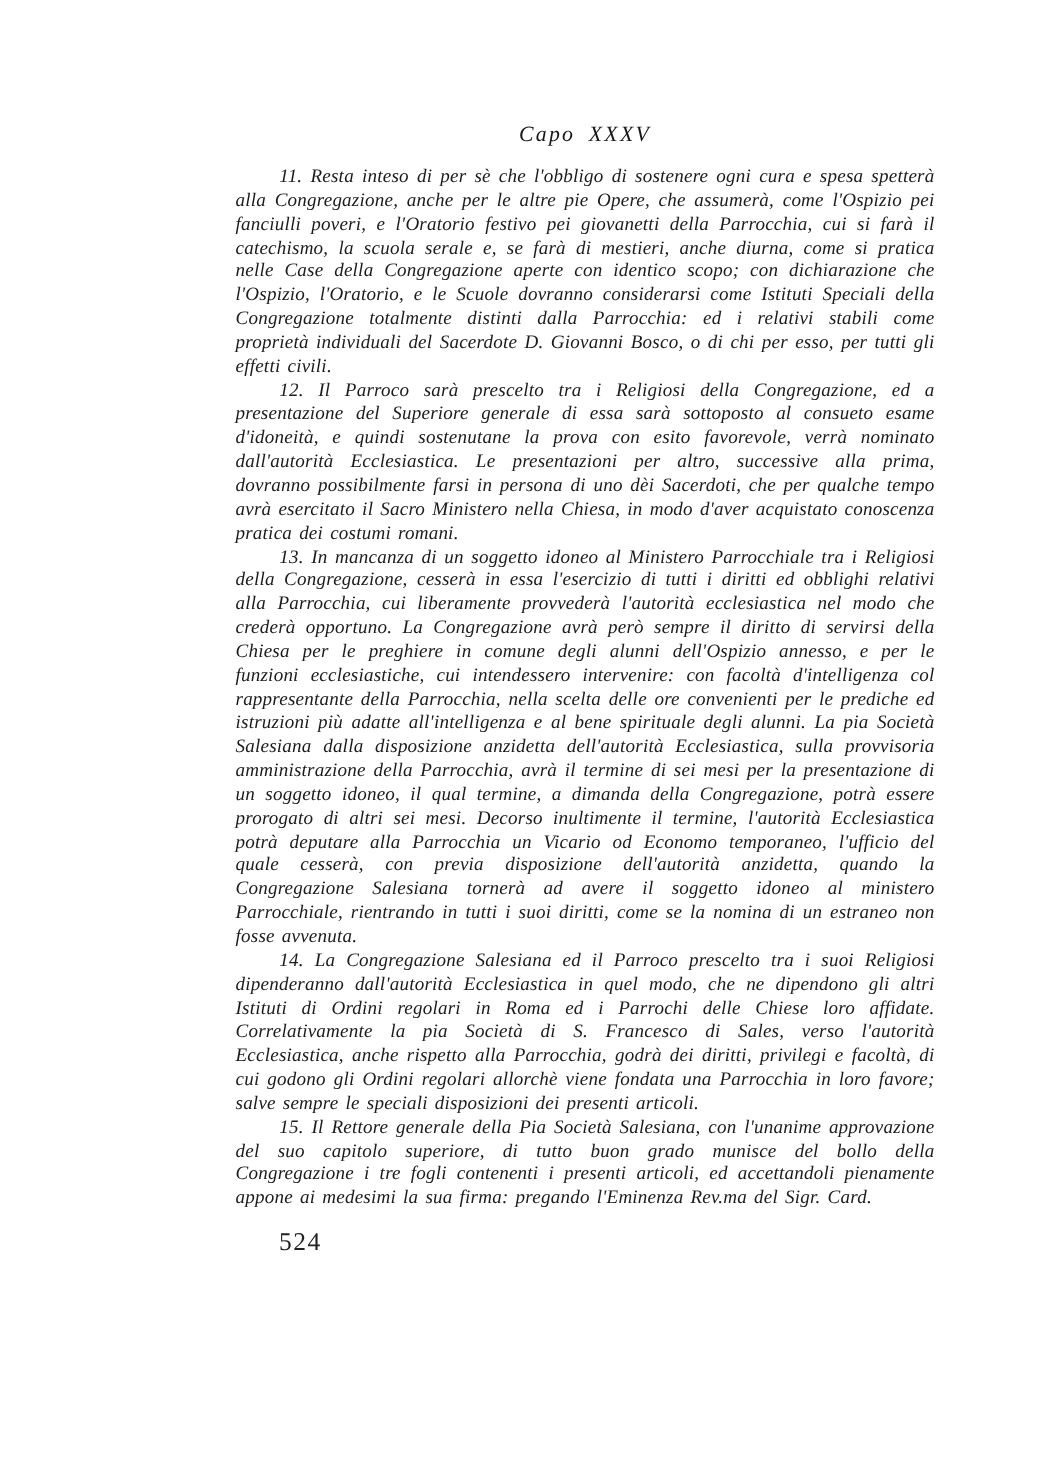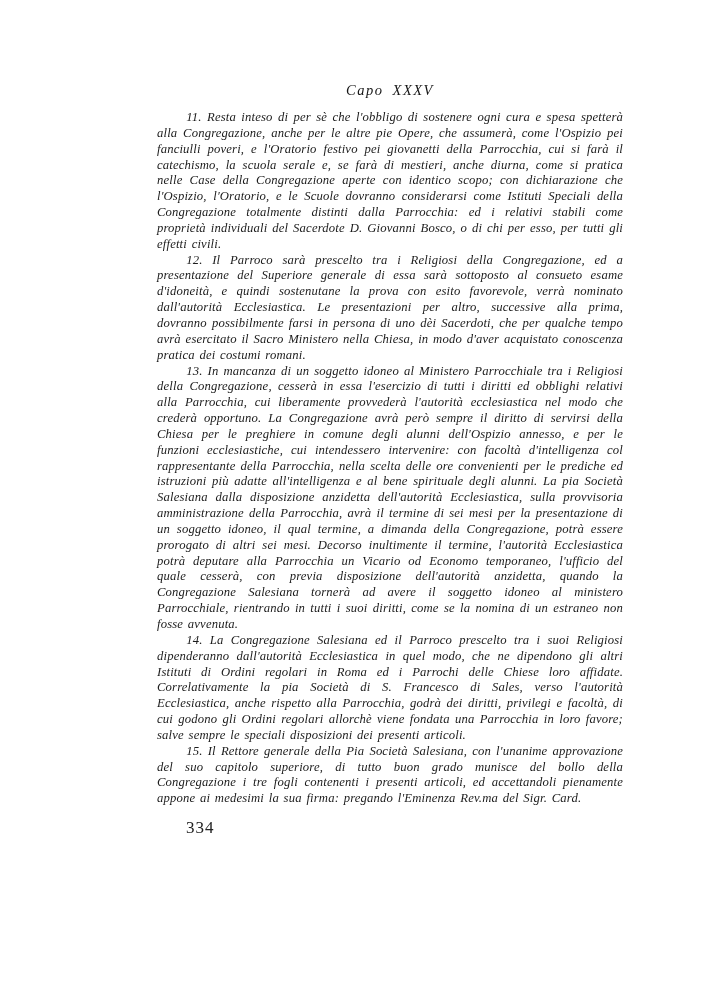--- a/index.html
+++ b/index.html
@@ -59,14 +59,14 @@
   <div class="column">
     <div class="chapter-heading">Capo XXXV</div>
     <div class="text-block">
       <p>11. Resta inteso di per sè che l'obbligo di sostenere ogni cura e spesa spetterà alla Congregazione, anche per le altre pie Opere, che assumerà, come l'Ospizio pei fanciulli poveri, e l'Oratorio festivo pei giovanetti della Parrocchia, cui si farà il catechismo, la scuola serale e, se farà di mestieri, anche diurna, come si pratica nelle Case della Congregazione aperte con identico scopo; con dichiarazione che l'Ospizio, l'Oratorio, e le Scuole dovranno considerarsi come Istituti Speciali della Congregazione totalmente distinti dalla Parrocchia: ed i relativi stabili come proprietà individuali del Sacerdote D. Giovanni Bosco, o di chi per esso, per tutti gli effetti civili.</p>
       <p>12. Il Parroco sarà prescelto tra i Religiosi della Congregazione, ed a presentazione del Superiore generale di essa sarà sottoposto al consueto esame d'idoneità, e quindi sostenutane la prova con esito favorevole, verrà nominato dall'autorità Ecclesiastica. Le presentazioni per altro, successive alla prima, dovranno possibilmente farsi in persona di uno dèi Sacerdoti, che per qualche tempo avrà esercitato il Sacro Ministero nella Chiesa, in modo d'aver acquistato conoscenza pratica dei costumi romani.</p>
       <p>13. In mancanza di un soggetto idoneo al Ministero Parrocchiale tra i Religiosi della Congregazione, cesserà in essa l'esercizio di tutti i diritti ed obblighi relativi alla Parrocchia, cui liberamente provvederà l'autorità ecclesiastica nel modo che crederà opportuno. La Congregazione avrà però sempre il diritto di servirsi della Chiesa per le preghiere in comune degli alunni dell'Ospizio annesso, e per le funzioni ecclesiastiche, cui intendessero intervenire: con facoltà d'intelligenza col rappresentante della Parrocchia, nella scelta delle ore convenienti per le prediche ed istruzioni più adatte all'intelligenza e al bene spirituale degli alunni. La pia Società Salesiana dalla disposizione anzidetta dell'autorità Ecclesiastica, sulla provvisoria amministrazione della Parrocchia, avrà il termine di sei mesi per la presentazione di un soggetto idoneo, il qual termine, a dimanda della Congregazione, potrà essere prorogato di altri sei mesi. Decorso inultimente il termine, l'autorità Ecclesiastica potrà deputare alla Parrocchia un Vicario od Economo temporaneo, l'ufficio del quale cesserà, con previa disposizione dell'autorità anzidetta, quando la Congregazione Salesiana tornerà ad avere il soggetto idoneo al ministero Parrocchiale, rientrando in tutti i suoi diritti, come se la nomina di un estraneo non fosse avvenuta.</p>
       <p>14. La Congregazione Salesiana ed il Parroco prescelto tra i suoi Religiosi dipenderanno dall'autorità Ecclesiastica in quel modo, che ne dipendono gli altri Istituti di Ordini regolari in Roma ed i Parrochi delle Chiese loro affidate. Correlativamente la pia Società di S. Francesco di Sales, verso l'autorità Ecclesiastica, anche rispetto alla Parrocchia, godrà dei diritti, privilegi e facoltà, di cui godono gli Ordini regolari allorchè viene fondata una Parrocchia in loro favore; salve sempre le speciali disposizioni dei presenti articoli.</p>
       <p>15. Il Rettore generale della Pia Società Salesiana, con l'unanime approvazione del suo capitolo superiore, di tutto buon grado munisce del bollo della Congregazione i tre fogli contenenti i presenti articoli, ed accettandoli pienamente appone ai medesimi la sua firma: pregando l'Eminenza Rev.ma del Sigr. Card.</p>
     </div>
   </div>
-  <div class="page-number">334</div>
+  <div class="page-number">524</div>
 </div>
 
 </body></html>

